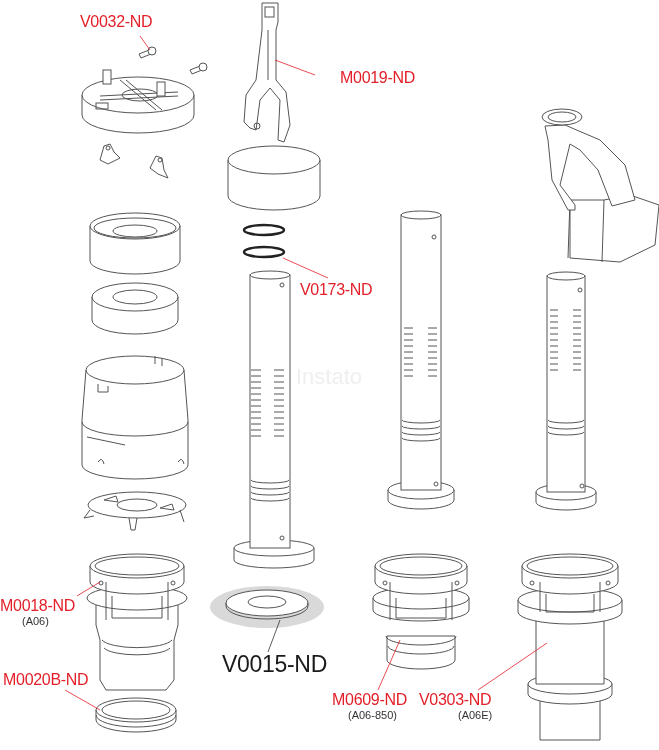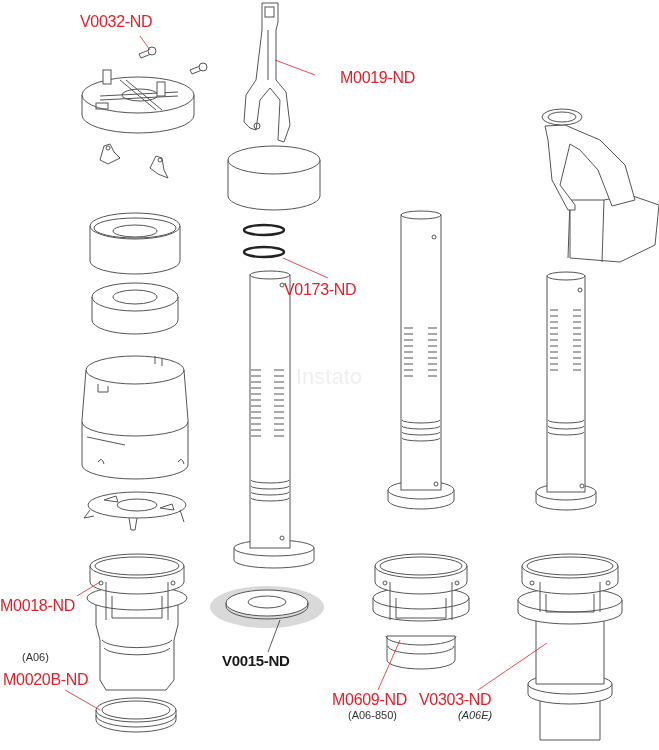--- a/index.html
+++ b/index.html
@@ -1,20 +1,20 @@
 <!DOCTYPE html>
 <html><head>
 <meta charset="utf-8">
 <style>
   html, body { margin:0; padding:0; background:#ffffff; }
   body { width:659px; height:750px; overflow:hidden; position:relative; font-family:"Liberation Sans", sans-serif; }
   #stage { position:absolute; left:0; top:0; width:659px; height:551px; }
   svg.drawing { position:absolute; left:0; top:0; }
   .lbl { position:absolute; color:#e3202a; font-size:16px; letter-spacing:-0.3px; white-space:nowrap; line-height:1; }
-  .lbl.bold { color:#1a1a1a; font-weight:bold; font-size:15px; }
+  .lbl.bold { color:#1a1a1a; font-weight:normal; font-size:23px; }
   .sub { position:absolute; color:#333; font-size:11px; white-space:nowrap; line-height:1; }
   .wm { position:absolute; color:#efefef; font-size:22px; white-space:nowrap; line-height:1; }
   .part { fill:#ffffff; stroke:#555; stroke-width:1; }
   .ln { fill:none; stroke:#555; stroke-width:1; }
   .thick { fill:none; stroke:#222; stroke-width:2.4; }
   .leader { stroke:#e3202a; stroke-width:0.8; fill:none; }
   .leaderdark { stroke:#333; stroke-width:0.8; fill:none; }
 </style>
 </head>
 <body>
@@ -204,25 +204,25 @@
     <line class="leader" x1="77" y1="596" x2="100" y2="582"></line>
     <line class="leader" x1="65" y1="690" x2="100" y2="710"></line>
     <line class="leaderdark" x1="268" y1="652" x2="280" y2="620"></line>
     <line class="leader" x1="378" y1="690" x2="400" y2="640"></line>
     <line class="leader" x1="478" y1="690" x2="547" y2="643"></line>
   </g>
 </svg>
 
 <span class="lbl" style="left:80px; top:14px;">V0032-ND</span>
 <span class="lbl" style="left:316px; top:70px;margin-left:24px;">M0019-ND</span>
-<span class="lbl" style="left:284px; top:282px;">V0173-ND</span>
+<span class="lbl" style="left:300px; top:282px;">V0173-ND</span>
 <span class="lbl" style="left:0px; top:598px;">M0018-ND</span>
-<span class="sub" style="left:22px; top:652px;">(A06)</span>
+<span class="sub" style="left:22px; top:616px;">(A06)</span>
 <span class="lbl" style="left:3px; top:672px;">M0020B-ND</span>
 <span class="lbl bold" style="left:222px; top:653px;">V0015-ND</span>
 <span class="lbl" style="left:332px; top:692px;">M0609-ND</span>
 <span class="sub" style="left:348px; top:710px;">(A06-850)</span>
 <span class="lbl" style="left:419px; top:692px;">V0303-ND</span>
-<span class="sub" style="left:458px; top:710px;font-style:italic;">(A06E)</span>
+<span class="sub" style="left:458px; top:710px;">(A06E)</span>
 
 <span class="wm" style="left:296px; top:366px;">Instato</span>
 
 </div>
 
 </body></html>

